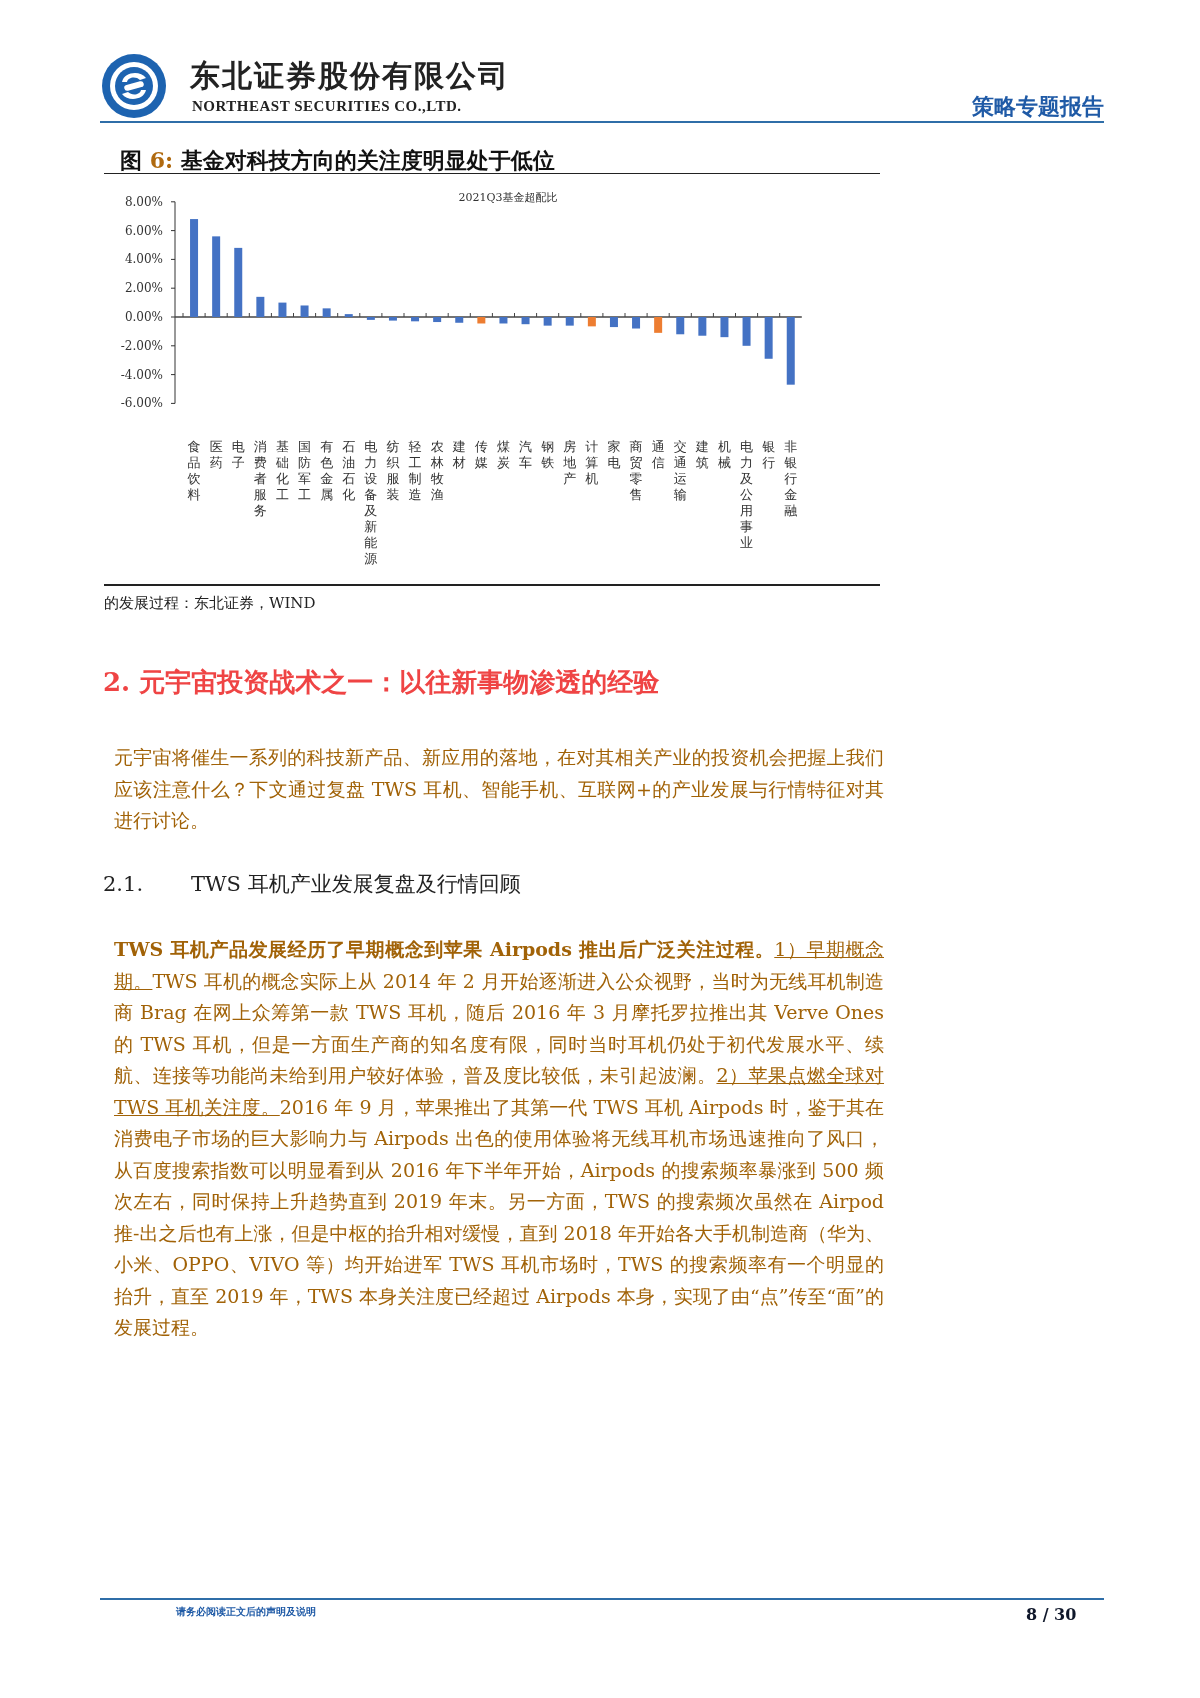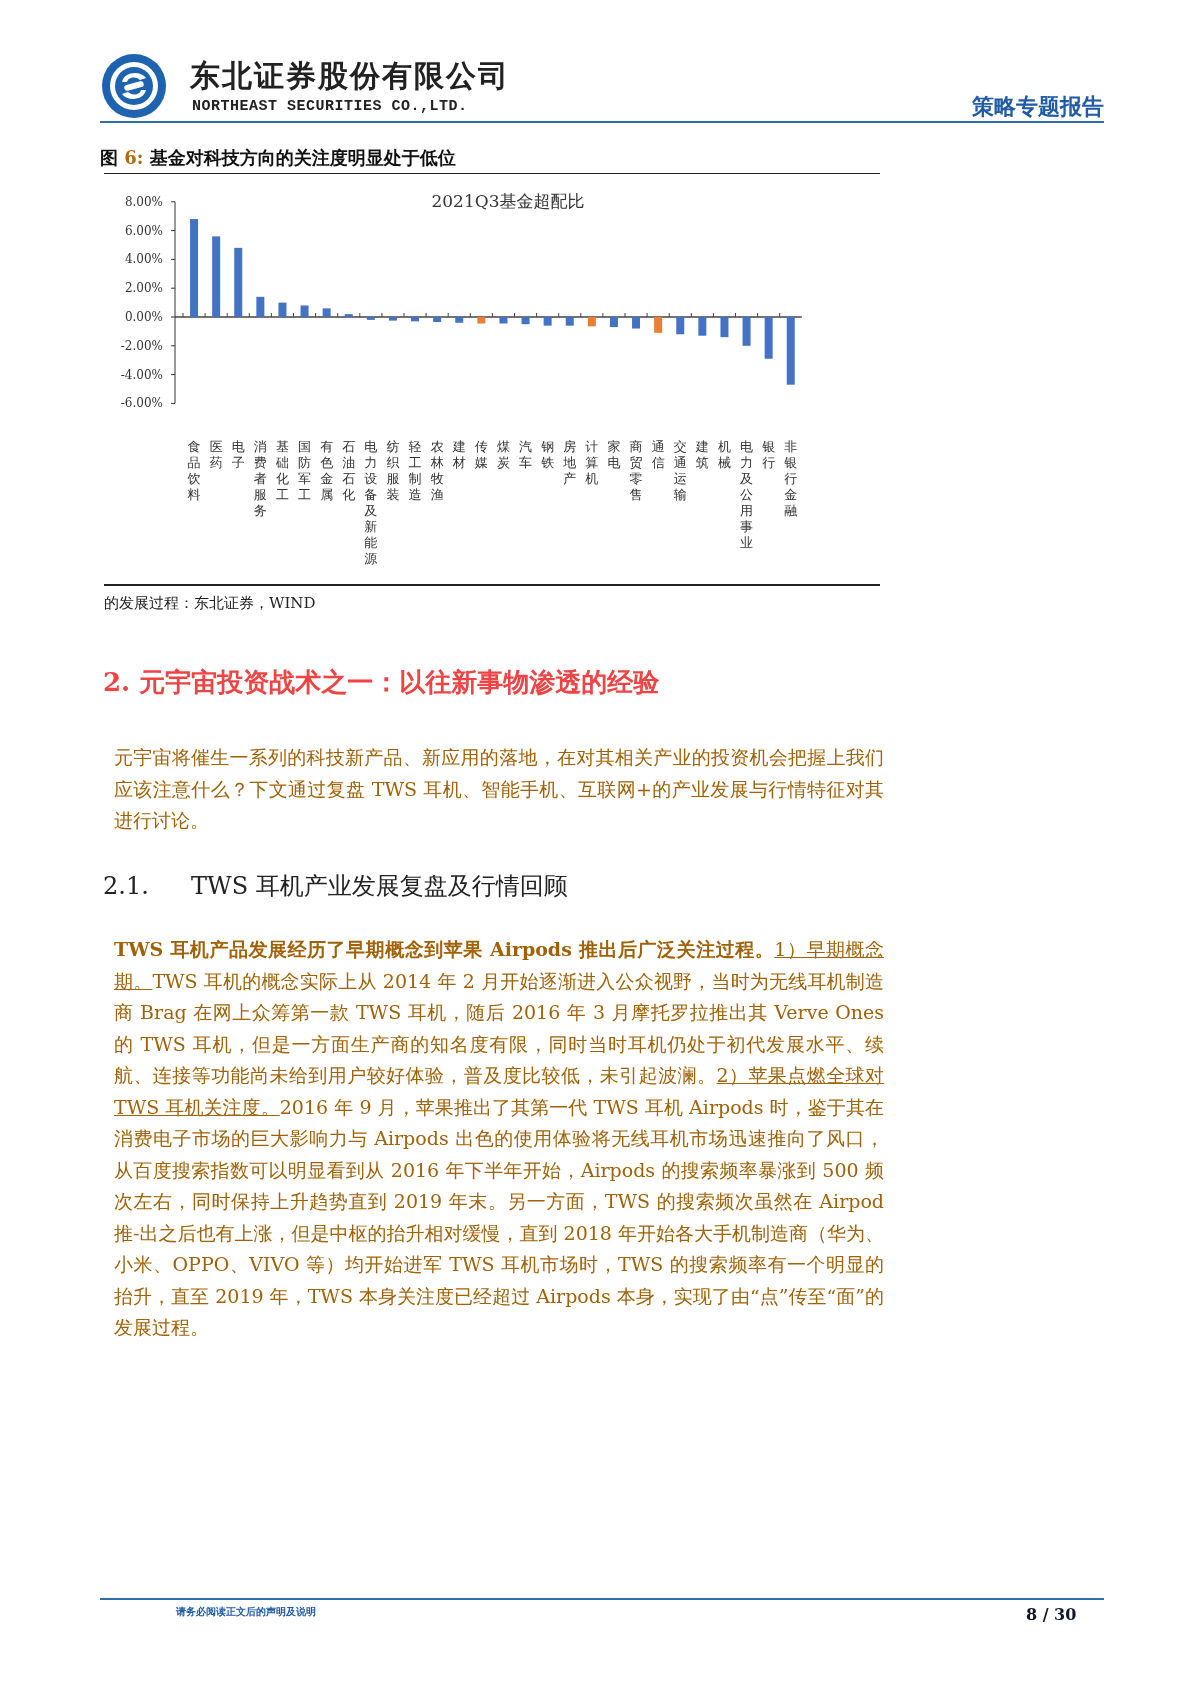--- a/index.html
+++ b/index.html
@@ -1,33 +1,33 @@
 <!DOCTYPE html>
 <html><head>
 <meta charset="utf-8">
 <style>
   html,body{margin:0;padding:0;background:#fff;}
   body{width:1200px;height:1698px;position:relative;font-family:"DejaVu Serif","Liberation Serif",serif;color:#222;overflow:hidden;}
   .abs{position:absolute;}
   
   .logo{left:100px;top:52px;width:68px;height:68px;}
   .co-cn{left:190px;top:56px;font-family:"DejaVu Sans","Liberation Sans",sans-serif;font-weight:bold;font-size:30px;letter-spacing:2px;color:#222;}
-  .co-en{left:192px;top:98px;font-family:Liberation Mono, monospace;font-weight:bold;font-size:15px;letter-spacing:0.5px;color:#222;}
+  .co-en{left:192px;top:98px;font-family:Liberation Serif, serif;font-weight:bold;font-size:15px;letter-spacing:0.5px;color:#222;}
   .report-type{right:96px;top:92px;font-family:"DejaVu Serif","Liberation Serif",serif;font-weight:bold;font-size:22px;color:#1f5aa6;}
   .hdr-line{left:100px;top:121px;width:1004px;height:2px;background:#2f6ea8;}
   
-  .fig-title{left:100px;top:146px;font-size:18px;font-weight:bold;color:#111;}
+  .fig-title{left:120px;top:146px;font-size:22px;font-weight:bold;color:#111;}
   .fig-title .num{color:#b06a10;}
   .fig-top-line{left:104px;top:173px;width:776px;height:1px;background:#222;}
   .fig-bottom-line{left:104px;top:584px;width:776px;height:2px;background:#222;}
-  .chart-title{left:0;top:190px;width:1016px;text-align:center;font-size:17px;color:#333;}
+  .chart-title{left:0;top:190px;width:1016px;text-align:center;font-size:11px;color:#333;}
   .source{left:104px;top:594px;font-size:15px;color:#222;}
   
   .h2{left:103px;top:665px;font-size:26px;font-weight:bold;color:#ef4444;}
-  .h3{left:103px;top:870px;font-size:24px;color:#222;}
+  .h3{left:103px;top:870px;font-size:21px;color:#222;}
   .h3 .secnum{display:inline-block;width:88px;}
   .para{left:103px;width:770px;font-size:19px;line-height:31.5px;color:#a16207;text-align:justify;margin-left:11px;}
   .p1{top:742px;}
   .p2{top:934px;}
   .b{font-weight:bold;}
   .u{text-decoration:underline;}
   
   .ftr-line{left:100px;top:1598px;width:1004px;height:2px;background:#2f6ea8;}
   .ftr-left{left:176px;top:1605px;font-size:10px;font-weight:bold;color:#1f5aa6;}
   .ftr-right{left:1026px;top:1605px;font-size:16px;font-weight:bold;color:#0f172a;}

